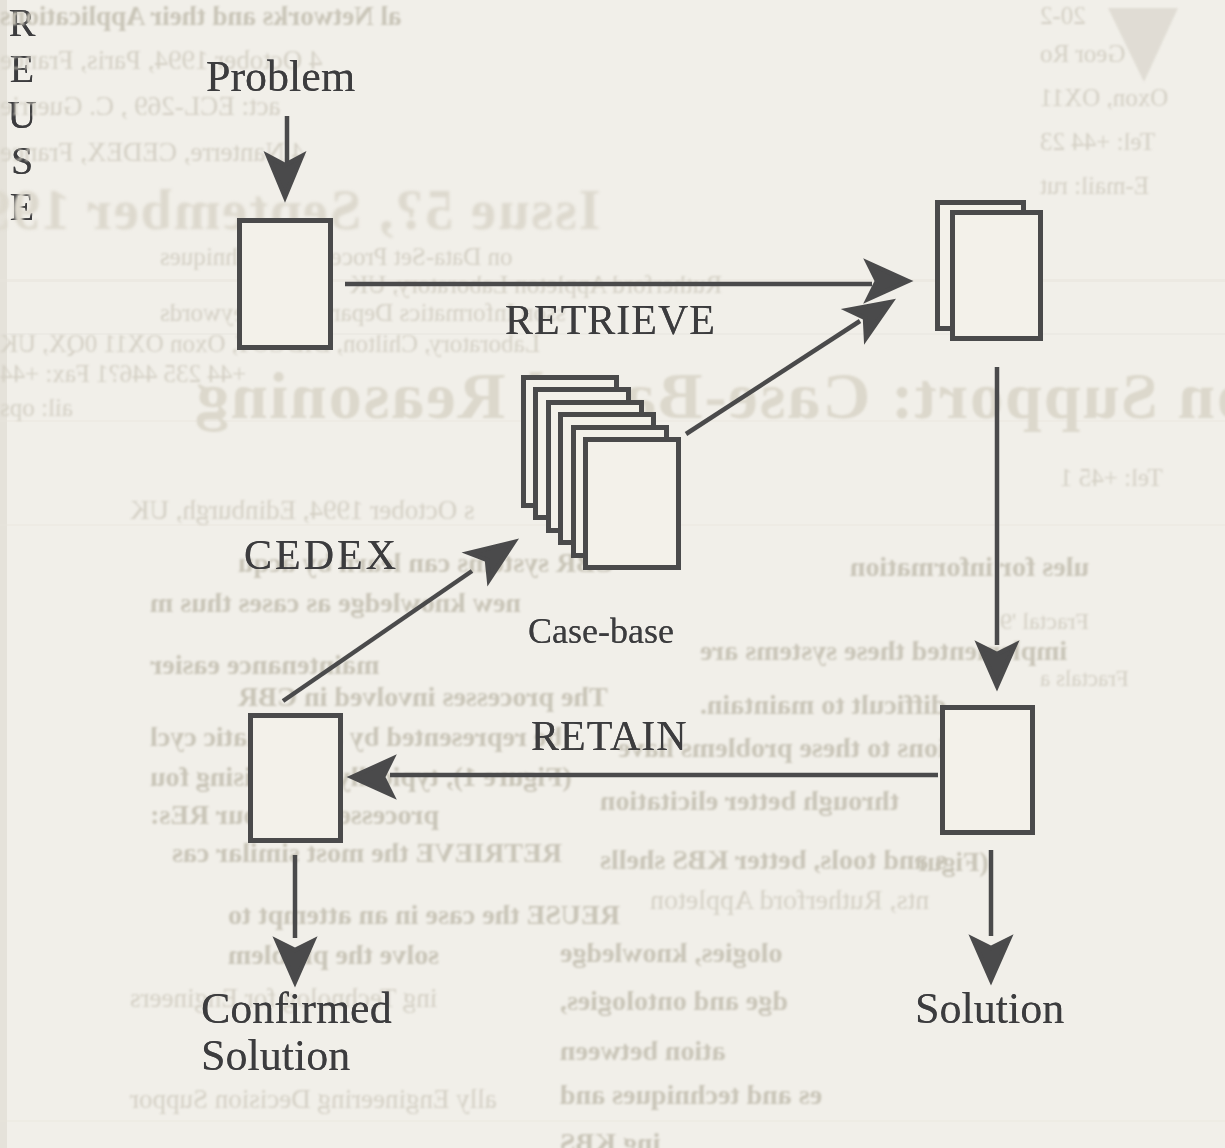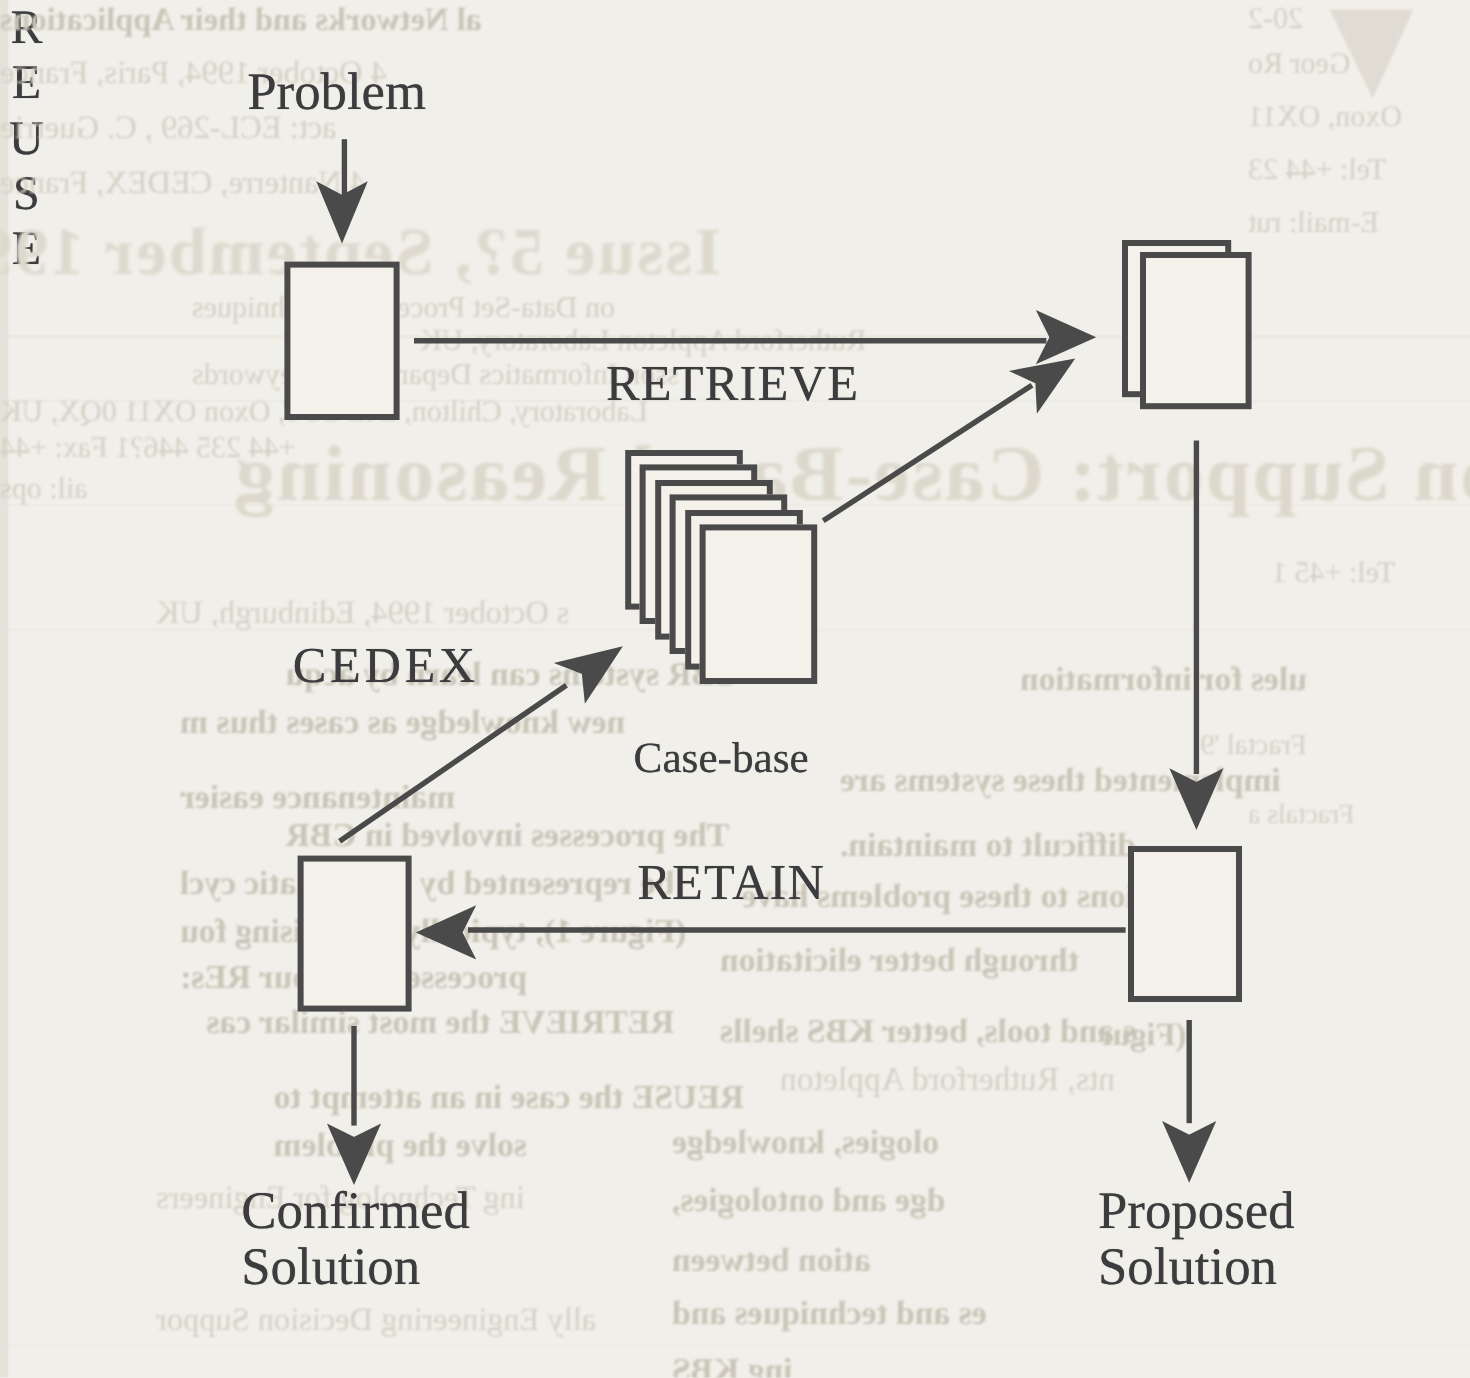--- a/index.html
+++ b/index.html
@@ -187,15 +187,14 @@
     <div>E</div>
   </div>
 <div class="dlabel" id="retain-label">CEDEX</div>
 <div class="dlabel" id="casebase-label">Case-base</div>
 <div class="dlabel" id="revise-label">RETAIN</div>
 <div class="dlabel" id="confirmed-label">
   <div>Confirmed</div>
   <div>Solution</div>
 </div>
 <div class="dlabel" id="proposed-label">
-  <div>Proposed</div>
   <div>Solution</div>
 </div>
 
 </body></html>

